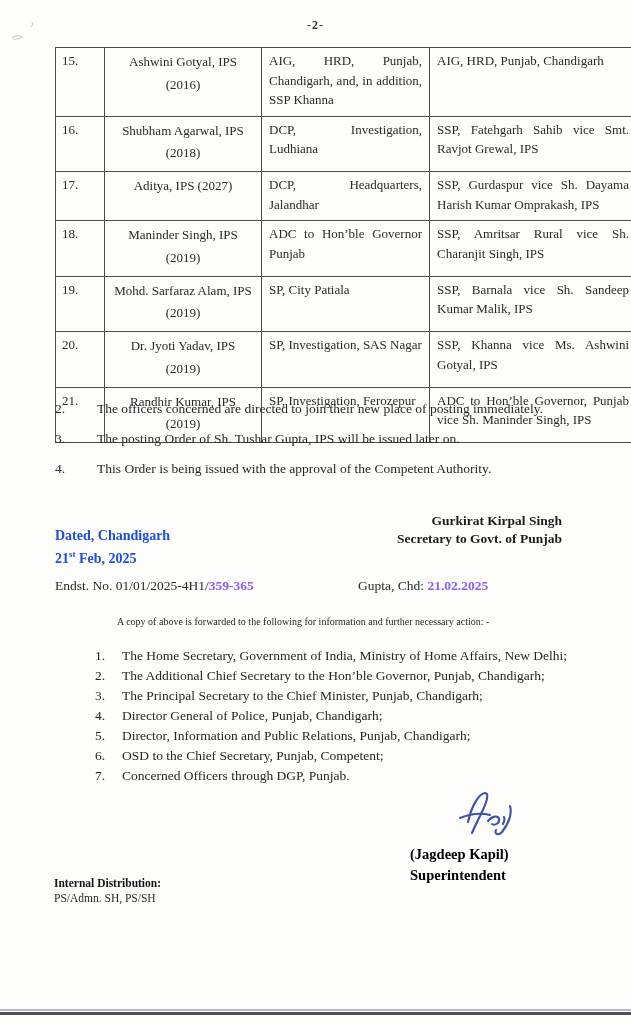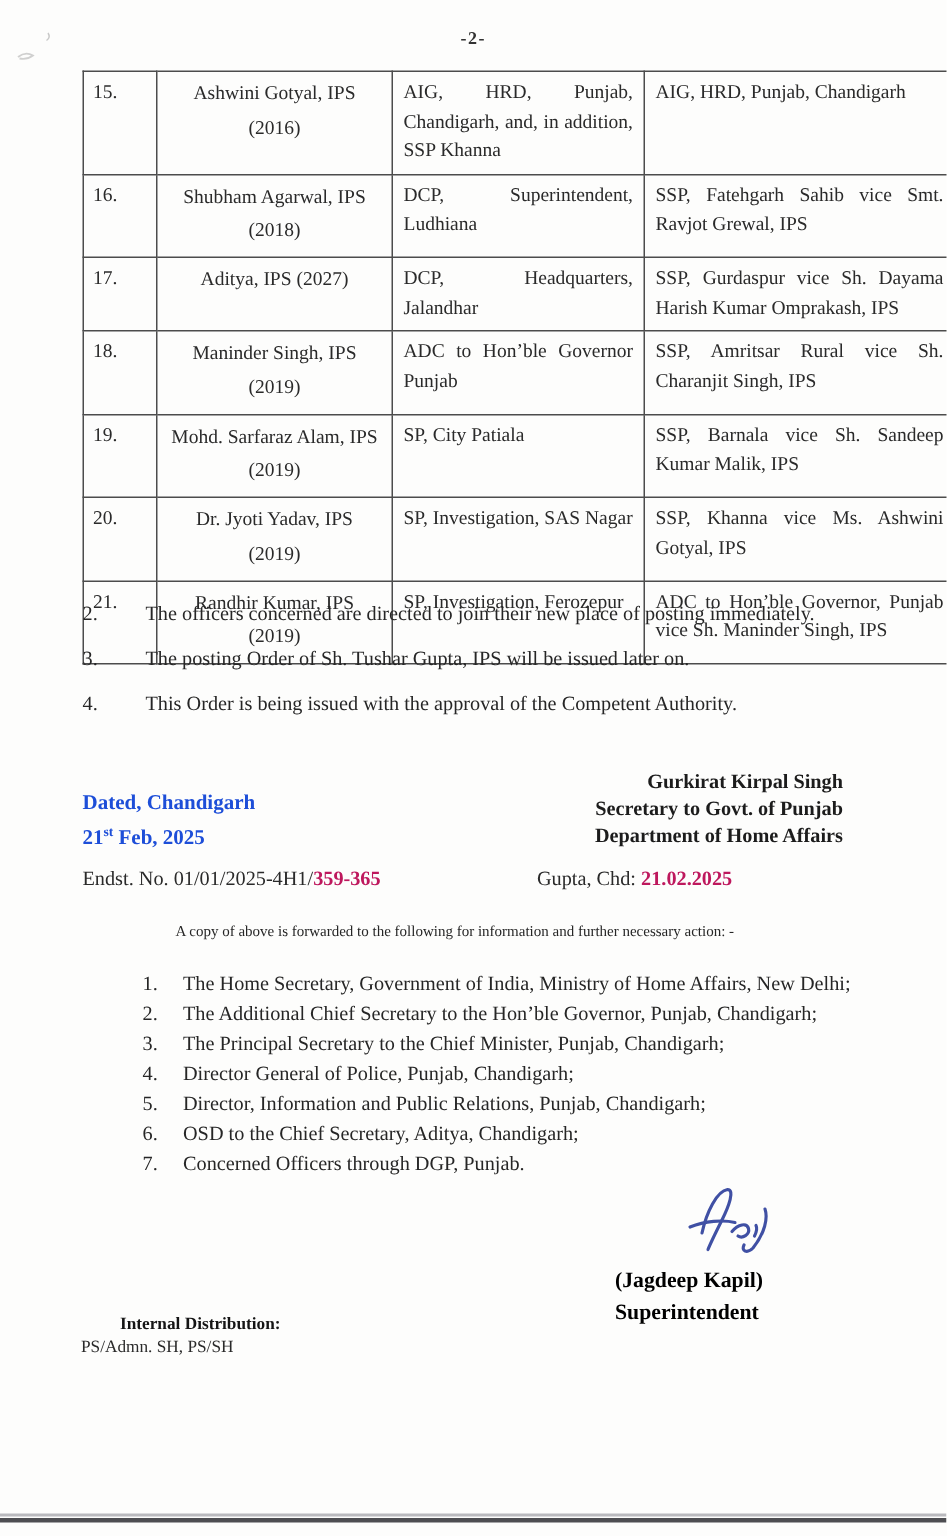--- a/index.html
+++ b/index.html
@@ -59,21 +59,21 @@
   }
   .dateline sup{font-size:9px;}
   .signatory{
     position:absolute;left:318px;top:512px;width:244px;
     text-align:right;font-weight:bold;font-size:13.5px;line-height:18px;color:#1c1c1c;
   }
 
   
   .endst{position:absolute;left:55px;top:578px;width:524px;font-size:13.5px;color:#2a2a2a;}
   .endst .right{position:absolute;left:303px;top:0;}
-  .endst b{color:#be185d;}
+  .endst b{color:#8b5cf6;}
 
   
   .copy-note{
     position:absolute;left:55px;top:602px;width:524px;
     font-size:10px;line-height:19px;text-align:justify;text-indent:62px;
   }
 
   
   .dist{position:absolute;left:95px;top:646px;width:484px;}
   .dist-item{display:flex;margin-bottom:1px;font-size:13.5px;line-height:19px;}
@@ -82,21 +82,21 @@
 
   
   .signature-svg{position:absolute;left:438px;top:788px;}
   .sig-text{
     position:absolute;left:410px;top:844px;
     font-weight:bold;font-size:14.5px;line-height:21px;color:#000000;
   }
 
   
   .internal{position:absolute;left:54px;top:876px;font-size:11.5px;line-height:15px;color:#2a2a2a;}
-  .internal .lbl{font-weight:bold;color:#151515;margin-left:26px;}
+  .internal .lbl{font-weight:bold;color:#151515;}
 
   
   .bottom-edge{position:absolute;left:0;top:1012px;width:631px;height:3px;background:#4e4e52;}
   .bottom-edge2{position:absolute;left:0;top:1009px;width:631px;height:2px;background:#b9b9bd;}
 </style>
 </head>
 <body>
 
 <div class="page">
 
@@ -111,21 +111,21 @@
     <tbody>
       <tr>
         <td class="c-no">15.</td>
         <td class="c-name">Ashwini Gotyal, IPS (2016)</td>
         <td class="c-cur">AIG, HRD, Punjab, Chandigarh, and, in addition, SSP Khanna</td>
         <td class="c-new">AIG, HRD, Punjab, Chandigarh</td>
       </tr>
       <tr>
         <td class="c-no">16.</td>
         <td class="c-name">Shubham Agarwal, IPS (2018)</td>
-        <td class="c-cur">DCP, Superintendent, Ludhiana</td>
+        <td class="c-cur">DCP, Investigation, Ludhiana</td>
         <td class="c-new">SSP, Fatehgarh Sahib vice Smt. Ravjot Grewal, IPS</td>
       </tr>
       <tr>
         <td class="c-no">17.</td>
         <td class="c-name">Aditya, IPS (2027)</td>
         <td class="c-cur">DCP, Headquarters, Jalandhar</td>
         <td class="c-new">SSP, Gurdaspur vice Sh. Dayama Harish Kumar Omprakash, IPS</td>
       </tr>
       <tr>
         <td class="c-no">18.</td>
@@ -161,21 +161,20 @@
   </div>
 
   <div class="dateline">
     <div>Dated, Chandigarh</div>
     <div><span>21</span><sup>st</sup><span> Feb, 2025</span></div>
   </div>
 
   <div class="signatory">
     <div>Gurkirat Kirpal Singh</div>
     <div>Secretary to Govt. of Punjab</div>
-    <div>Department of Home Affairs</div>
   </div>
 
   <div class="endst">
     <span><span>Endst. No. 01/01/2025-4H1/</span><b>359-365</b></span>
     <span class="right"><span>Gupta, Chd: </span><b>21.02.2025</b></span>
   </div>
 
   <p class="copy-note">A copy of above is forwarded to the following for information and further necessary action: -</p>
 
   <div class="dist">
@@ -194,21 +193,21 @@
     <div class="dist-item">
         <span class="dnum">4.</span>
         <span class="dtext">Director General of Police, Punjab, Chandigarh;</span>
       </div>
     <div class="dist-item">
         <span class="dnum">5.</span>
         <span class="dtext">Director, Information and Public Relations, Punjab, Chandigarh;</span>
       </div>
     <div class="dist-item">
         <span class="dnum">6.</span>
-        <span class="dtext">OSD to the Chief Secretary, Aditya, Chandigarh;</span>
+        <span class="dtext">OSD to the Chief Secretary, Punjab, Competent;</span>
       </div>
     <div class="dist-item">
         <span class="dnum">7.</span>
         <span class="dtext">Concerned Officers through DGP, Punjab.</span>
       </div>
   </div>
 
   <svg class="signature-svg" width="95" height="60" viewBox="0 0 95 60">
     <g stroke="#2c3e9b" stroke-width="2.1" fill="none" stroke-linecap="round" opacity="0.9">
       <path d="M30 34 C 33 20, 40 6, 47 5 C 52 5, 48 16, 43 26 C 40 32, 36 40, 34 45"></path>

